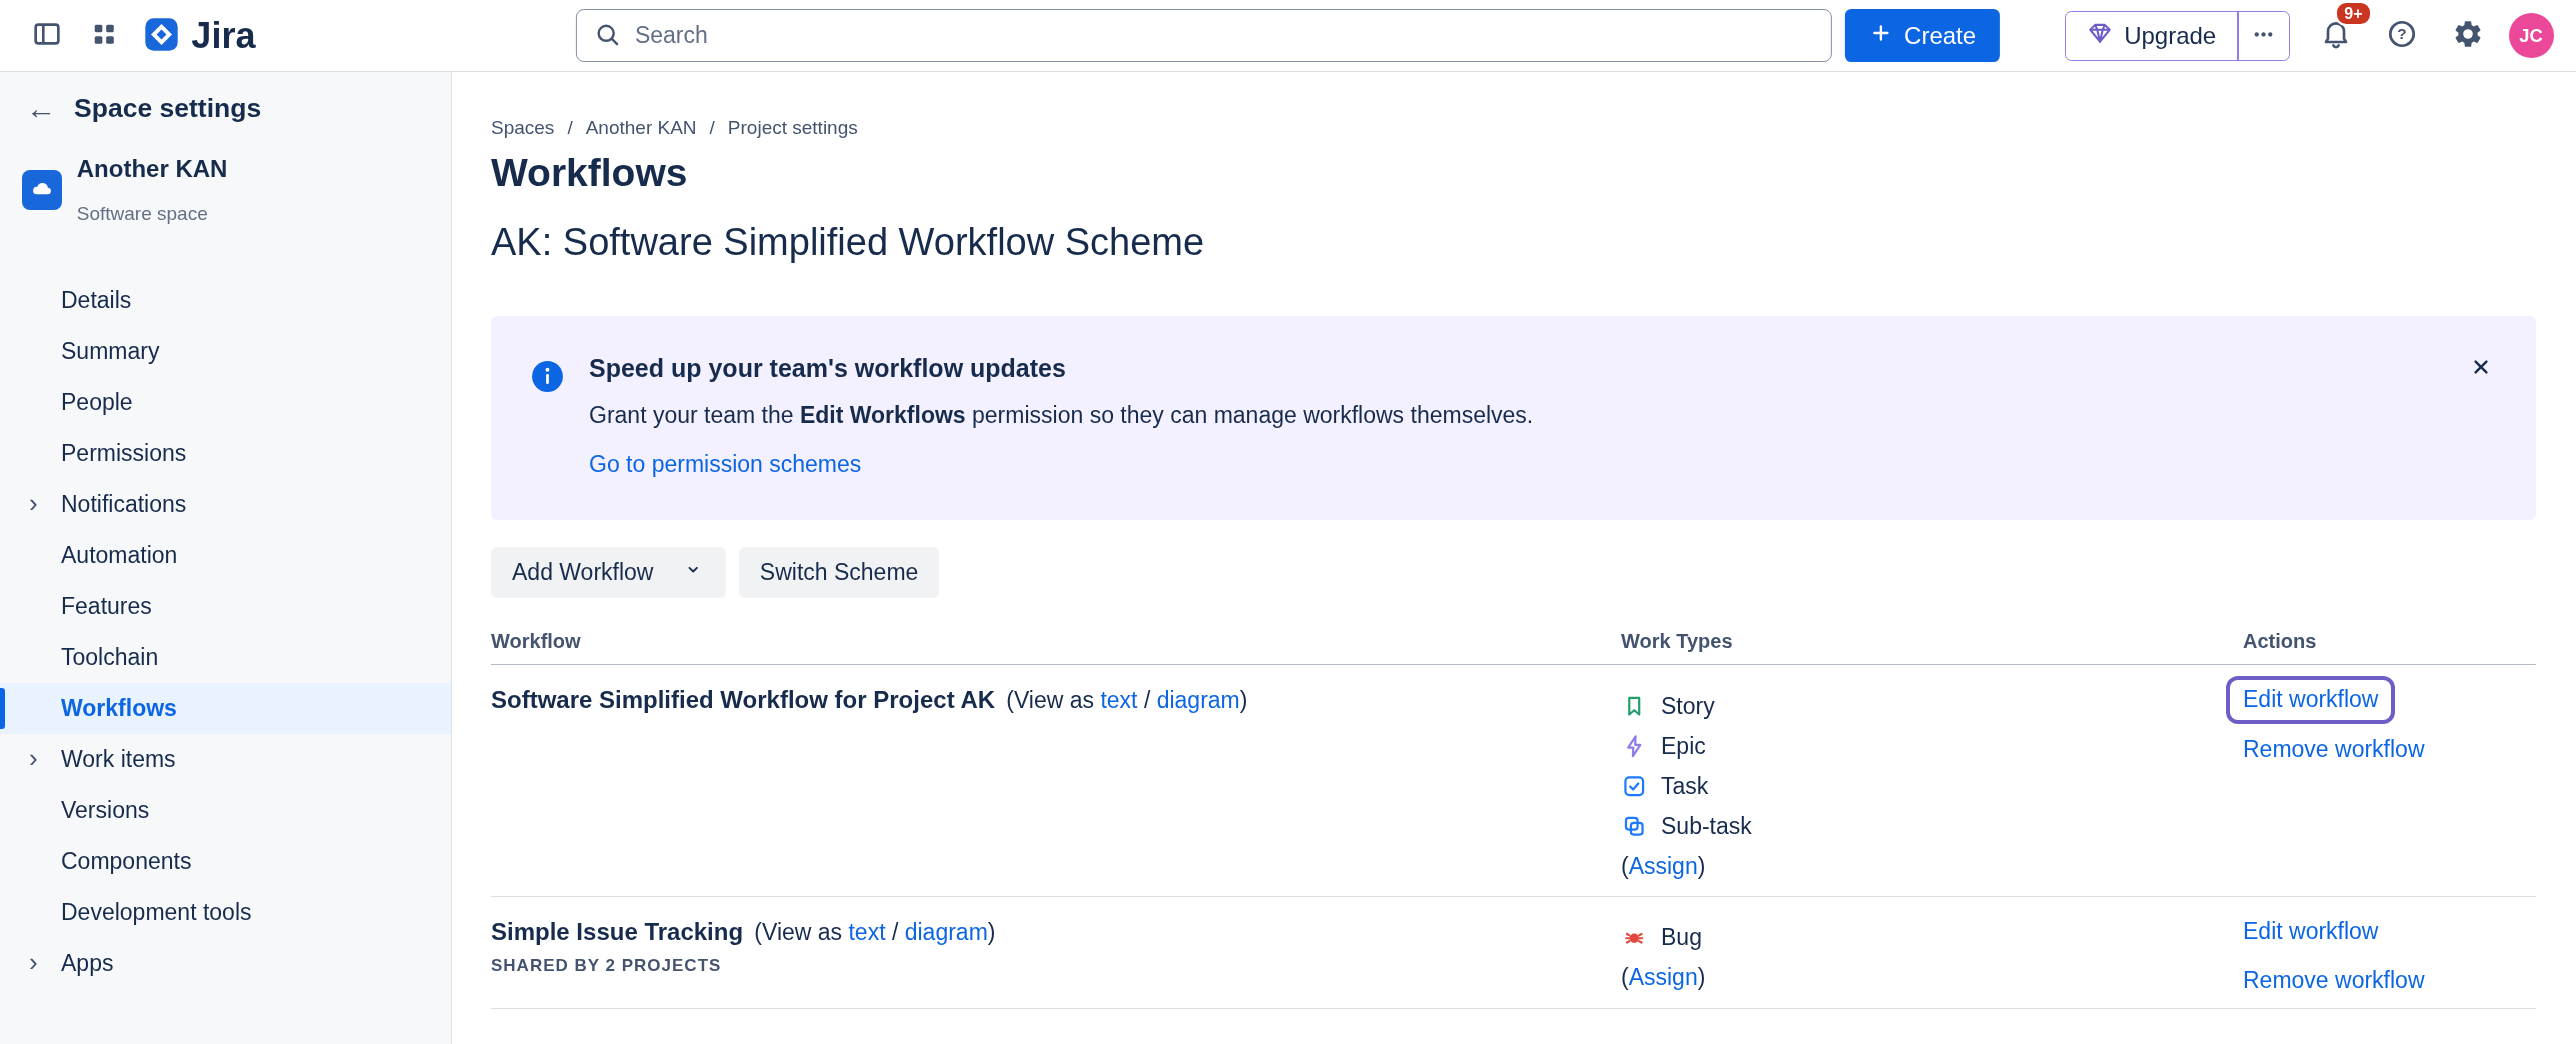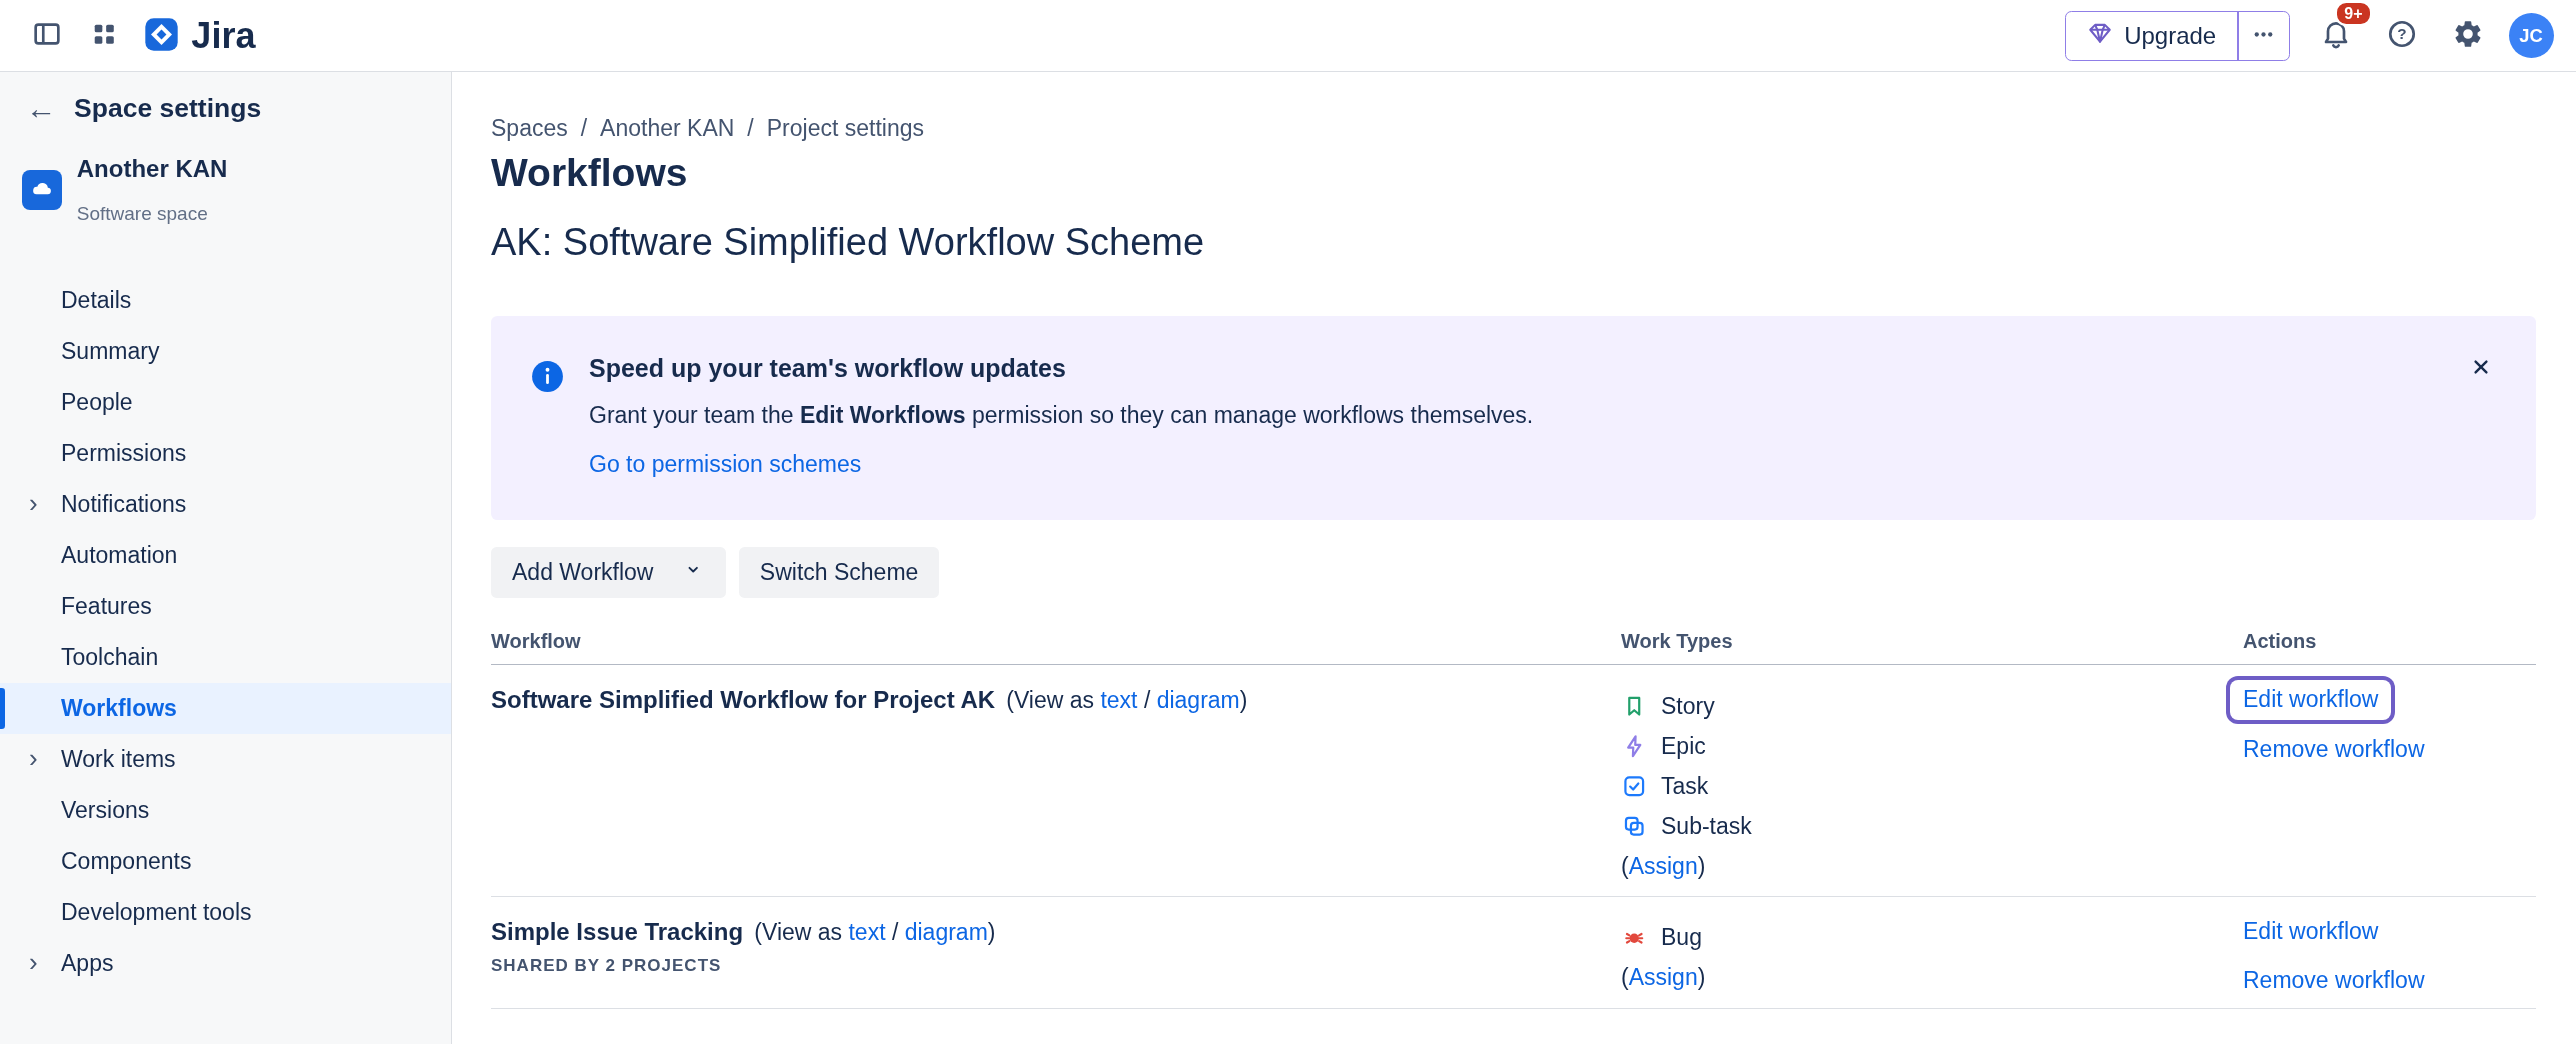--- a/index.html
+++ b/index.html
@@ -55,21 +55,21 @@
   }
   .upgrade-divider { width:1.6px; background:#8F7EE7; }
   .btn-more { width:50px; display:flex; align-items:center; justify-content:center; background:transparent; border:none; cursor:pointer; }
   .bell-wrap { position:relative; }
   .nbadge {
     position:absolute; top:-9.6px; right:-11.2px;
     background:#CA3521; color:#fff; font-size:16px; font-weight:700;
     border-radius:11.2px; padding:1.6px 7.2px; border:2.4px solid #fff; line-height:1.1;
   }
   .avatar {
-    width:45px; height:45px; border-radius:50%; background:#3b82f6; color:#fff;
+    width:45px; height:45px; border-radius:50%; background:#ec4899; color:#fff;
     font-size:18.4px; font-weight:700; display:flex; align-items:center; justify-content:center;
     border:none; cursor:pointer; font-family:"Liberation Sans", sans-serif;
   }
 
   
   .app-body { display:flex; height:973px; }
 
   
   .sidebar {
     width:452px; flex-shrink:0; background:#F7F8F9;
@@ -92,21 +92,21 @@
     font-size:26px; color:#44546F;
   }
   .menu-item.selected { background:#E9F2FF; color:#0C66E4; font-weight:600; }
   .menu-item.selected::before {
     content:""; position:absolute; left:0; top:4.8px; bottom:4.8px; width:4.8px;
     background:#0C66E4; border-radius:0 3.2px 3.2px 0;
   }
 
   
   .main { flex:1; padding:40px 40px 0 39px; overflow:hidden; background:#fff; }
-  .breadcrumb { display:flex; align-items:center; gap:13px; font-size:23px; color:#44546F; height:32px; }
+  .breadcrumb { display:flex; align-items:center; gap:13px; font-size:19px; color:#44546F; height:32px; }
   .breadcrumb a { color:#44546F; cursor:pointer; }
   .page-title { font-size:39px; font-weight:600; color:#172B4D; margin-top:4.8px; line-height:47px; }
   .scheme-title { font-size:38px; font-weight:400; color:#172B4D; margin-top:24px; line-height:45px; }
 
   .banner {
     position:relative; margin-top:51px; background:#F3F0FF; border-radius:6.4px;
     padding:38px 48px 42px 98px; width:100%;
   }
   .banner-icon { position:absolute; left:38px; top:42px; }
   .banner-title { font-size:25px; font-weight:700; color:#172B4D; }
@@ -176,20 +176,39 @@
         <svg width="37" height="37" viewBox="0 0 24 24">
           <rect x="1.5" y="1.5" width="21" height="21" rx="5.5" fill="#1868DB"></rect>
           <path d="M12 5.2 18.8 12 12 18.8 5.2 12Z" fill="#fff"></path>
           <path d="M12 8.8 15.2 12 12 15.2 8.8 12Z" fill="#1868DB"></path>
         </svg>
       </span>
       <span class="app-name">Jira</span>
     </div>
   </div>
 
+  <div class="tb-center">
+    <div class="search-box">
+      <span>
+        <svg width="29" height="29" viewBox="0 0 24 24" fill="none" stroke="#44546F" stroke-width="2" stroke-linecap="round">
+          <circle cx="11" cy="11" r="6.2"></circle>
+            <line x1="15.7" y1="15.7" x2="20" y2="20"></line>
+        </svg>
+      </span>
+      <input placeholder="Search" style="">
+    </div>
+    <button class="btn-create">
+      <span>
+        <svg width="24" height="24" viewBox="0 0 24 24" fill="none" stroke="#fff" stroke-width="2.4" stroke-linecap="round">
+          <path d="M12 5.5v13M5.5 12h13"></path>
+        </svg>
+      </span>
+      <span>Create</span>
+    </button>
+  </div>
 
   <div class="tb-right">
     <div class="upgrade-group">
       <button class="btn-upgrade">
         <span>
           <svg width="26" height="26" viewBox="0 0 24 24" fill="none" stroke="#6E5DC6" stroke-width="1.9" stroke-linejoin="round">
             <path d="M7.5 4.5h9L21 9l-9 11L3 9Z"></path>
               <path d="M3 9h18"></path>
               <path d="M7.5 4.5 9.5 9 12 20 14.5 9 16.5 4.5"></path>
           </svg>

